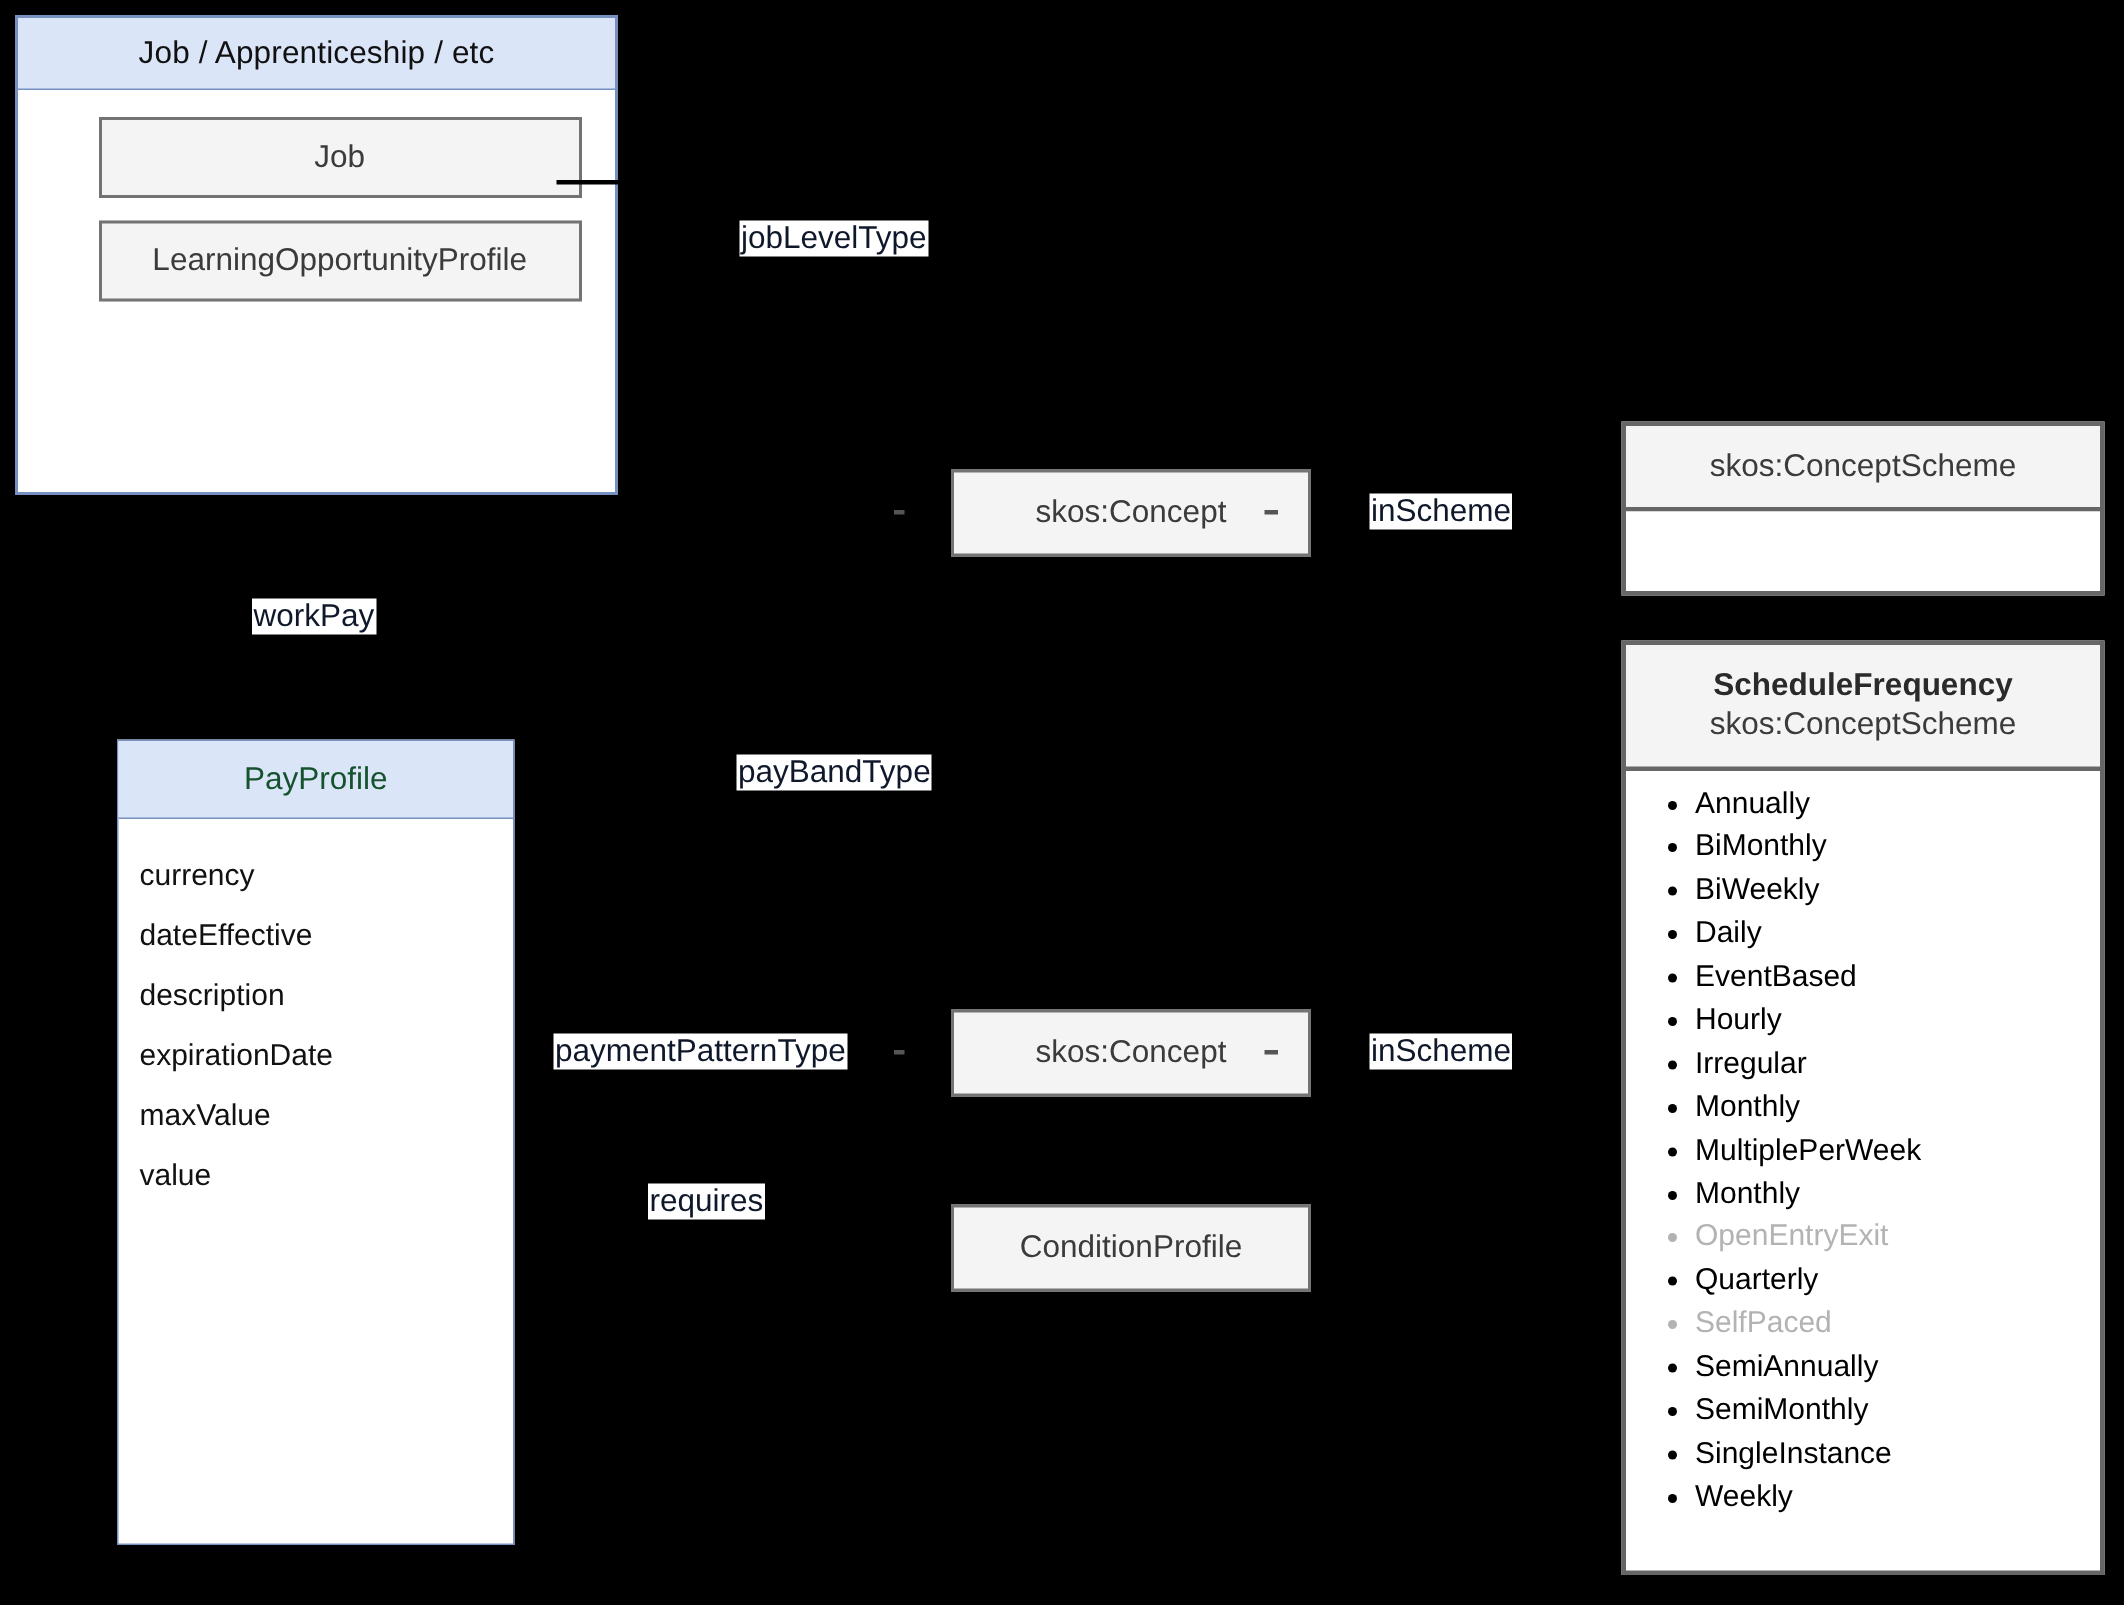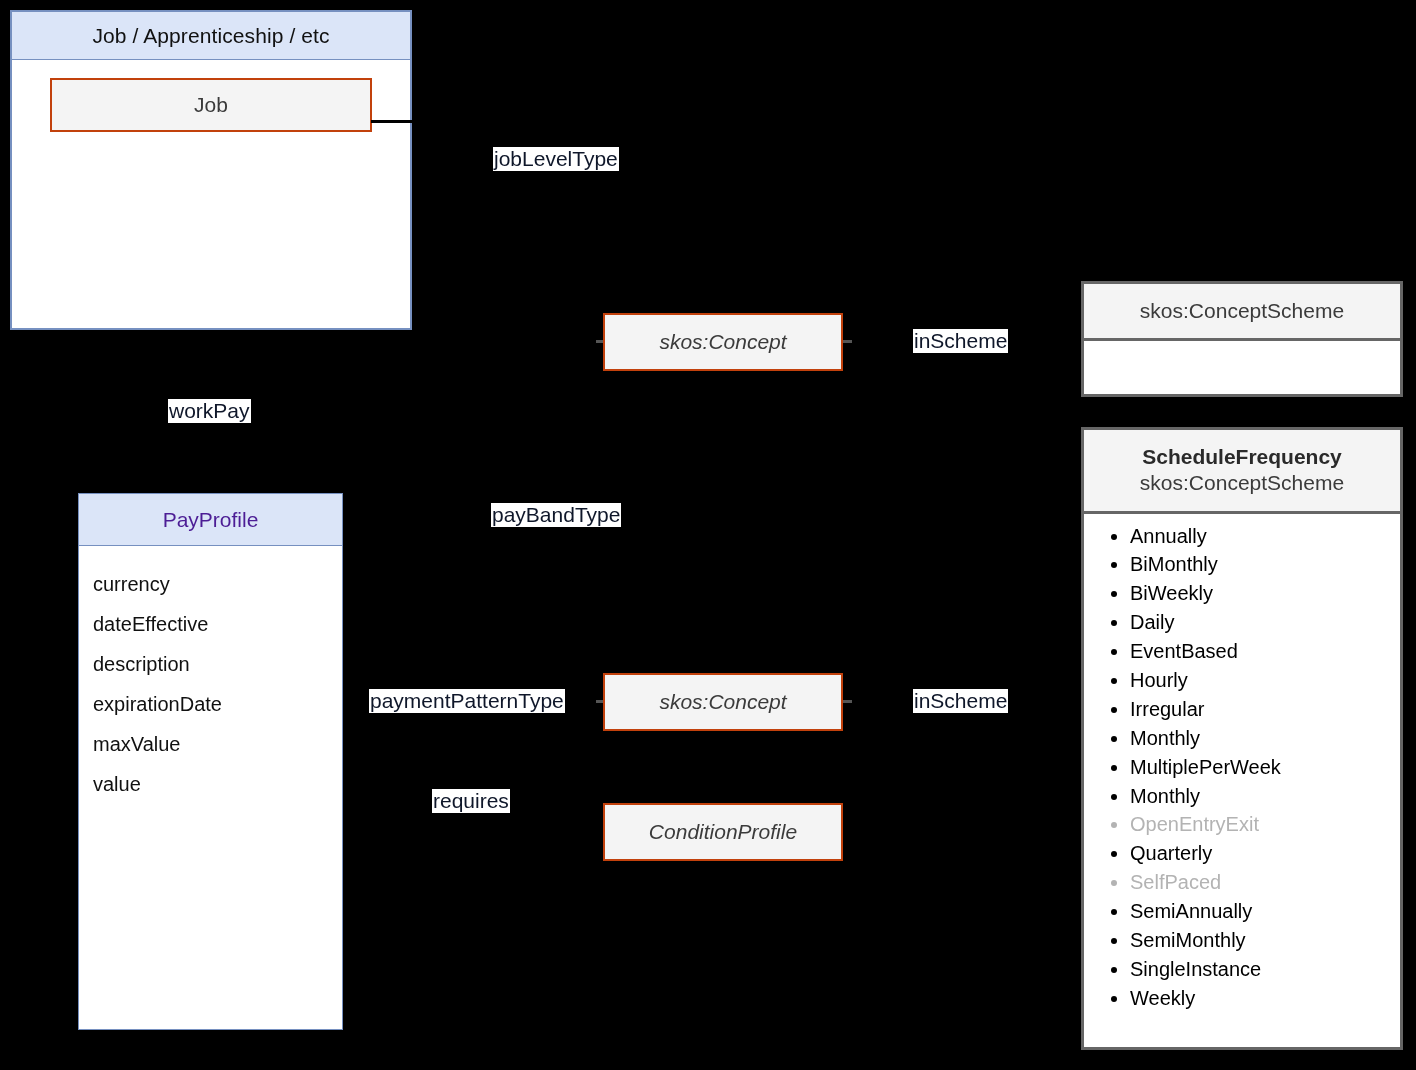--- a/index.html
+++ b/index.html
@@ -41,55 +41,55 @@
     padding: 18px 0 0 0;
     display: flex;
     flex-direction: column;
     align-items: center;
     gap: 15px;
   }
 
   
   .gray-box {
     background: #f4f4f4;
-    border: 2px solid #c2410c;
+    border: 2px solid #737373;
     box-sizing: border-box;
     display: flex;
     align-items: center;
     justify-content: center;
     color: #3b3b3b;
     font-size: 21px;
+    margin-left: 31px;
   }
   .gray-box.inner {
     width: 322px;
     height: 54px;
   }
 
   .free-box {
     position: absolute;
-    font-style: italic;
   }
 
   
   .class-box {
     position: absolute;
     background: #ffffff;
     border: 1px solid #7690c0;
     box-sizing: border-box;
   }
   .class-box-header {
     background: #dbe5f8;
     border-bottom: 1px solid #7690c0;
     box-sizing: border-box;
     height: 52px;
     display: flex;
     align-items: center;
     justify-content: center;
     font-size: 21px;
-    color: #4c1d95;
+    color: #14532d;
   }
   .attr-list {
     list-style: none;
     margin: 0;
     padding: 18px 0 14px 14px;
   }
   .attr-list li {
     font-size: 20px;
     color: #111111;
     line-height: 1;
@@ -168,20 +168,23 @@
 </head>
 <body>
 
 <div id="canvas">
 
   <div class="group-box" style="left:10px; top:10px; width:402px; height:320px;">
     <div class="group-header">Job / Apprenticeship / etc</div>
     <div class="group-body">
       <div class="gray-box inner">
         <span>Job</span>
+      </div>
+      <div class="gray-box inner">
+        <span>LearningOpportunityProfile</span>
       </div>
     </div>
   </div>
 
   <div class="connector" style="left:371px; top:120px; width:44px; height:3px;"></div>
 
   <div class="class-box" style="left:78px; top:493px; width:265px; height:537px;">
     <div class="class-box-header">PayProfile</div>
     <ul class="attr-list">
       <li>currency</li>

